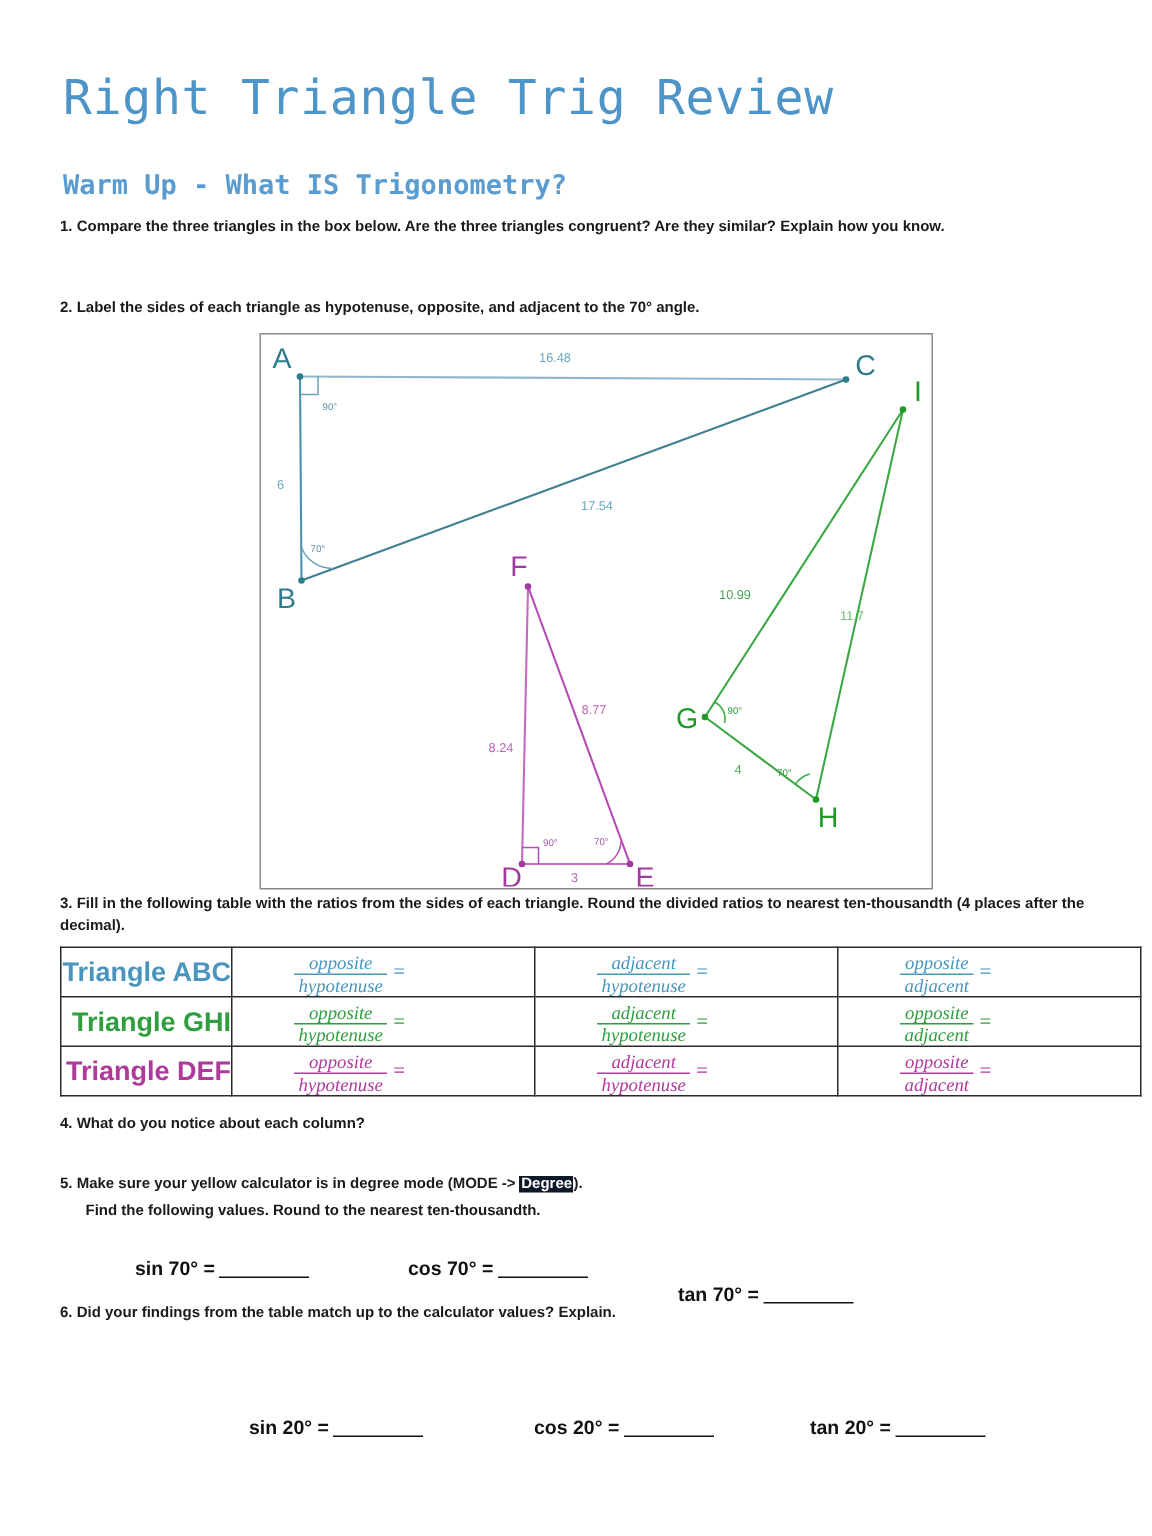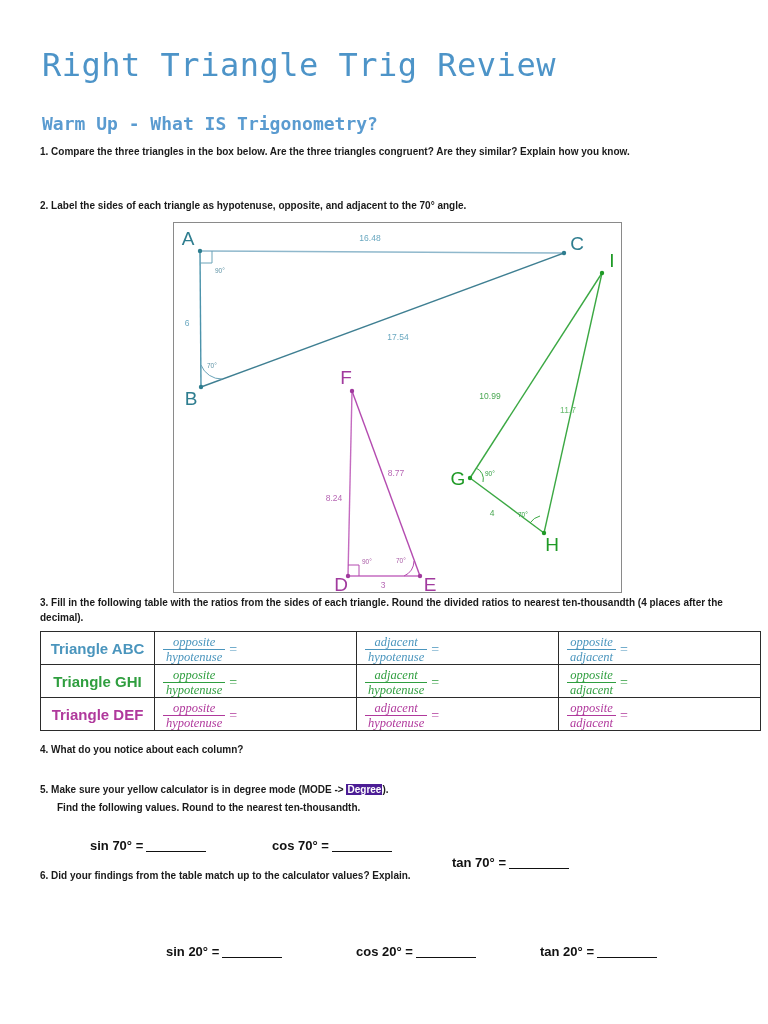--- a/index.html
+++ b/index.html
@@ -53,21 +53,21 @@
   .q1 { left: 40px; top: 144px; width: 700px; }
   .q2 { left: 40px; top: 198px; width: 700px; }
   .q3 { left: 40px; top: 595px; width: 700px; }
   .q4 { left: 40px; top: 742px; width: 700px; }
   .q5 { left: 40px; top: 782px; width: 700px; }
   .q5b { left: 57px; top: 800px; width: 700px; }
   .q6 { left: 40px; top: 868px; width: 700px; }
   .q7 { left: 40px; top: 905px; width: 700px; }
 
   .highlight-degree {
-    background: #4c1d95;
+    background: #0f172a;
     color: #ffffff;
     padding: 0 1px;
   }
 
   
   .diagram-box {
     position: absolute;
     left: 173px;
     top: 222px;
     width: 449px;
@@ -105,35 +105,36 @@
     table-layout: fixed;
   }
   .ratio-table td {
     border: 1.2px solid #2b2b2b;
     vertical-align: middle;
     padding: 0;
     height: 32px;
   }
   .ratio-table td.name-cell {
     width: 113px;
-    text-align: center;
-    font-size: 15px;
+    text-align: right;
+    font-size: 18px;
     font-weight: bold;
     font-family: "Liberation Sans", sans-serif;
   }
   .ratio-table td.frac-cell {
     width: 193px;
     padding-left: 8px;
   }
   .frac-wrap {
     display: inline-flex;
     align-items: center;
     font-family: "Liberation Serif", serif;
     font-style: italic;
     font-size: 12.5px;
+    margin-left: 33px;
   }
   .frac {
     display: inline-flex;
     flex-direction: column;
     align-items: center;
     line-height: 1.12;
   }
   .frac .num { padding: 0 3px; }
   .frac .den { padding: 0 3px; border-top: 1.3px solid currentColor; }
   .eq {

